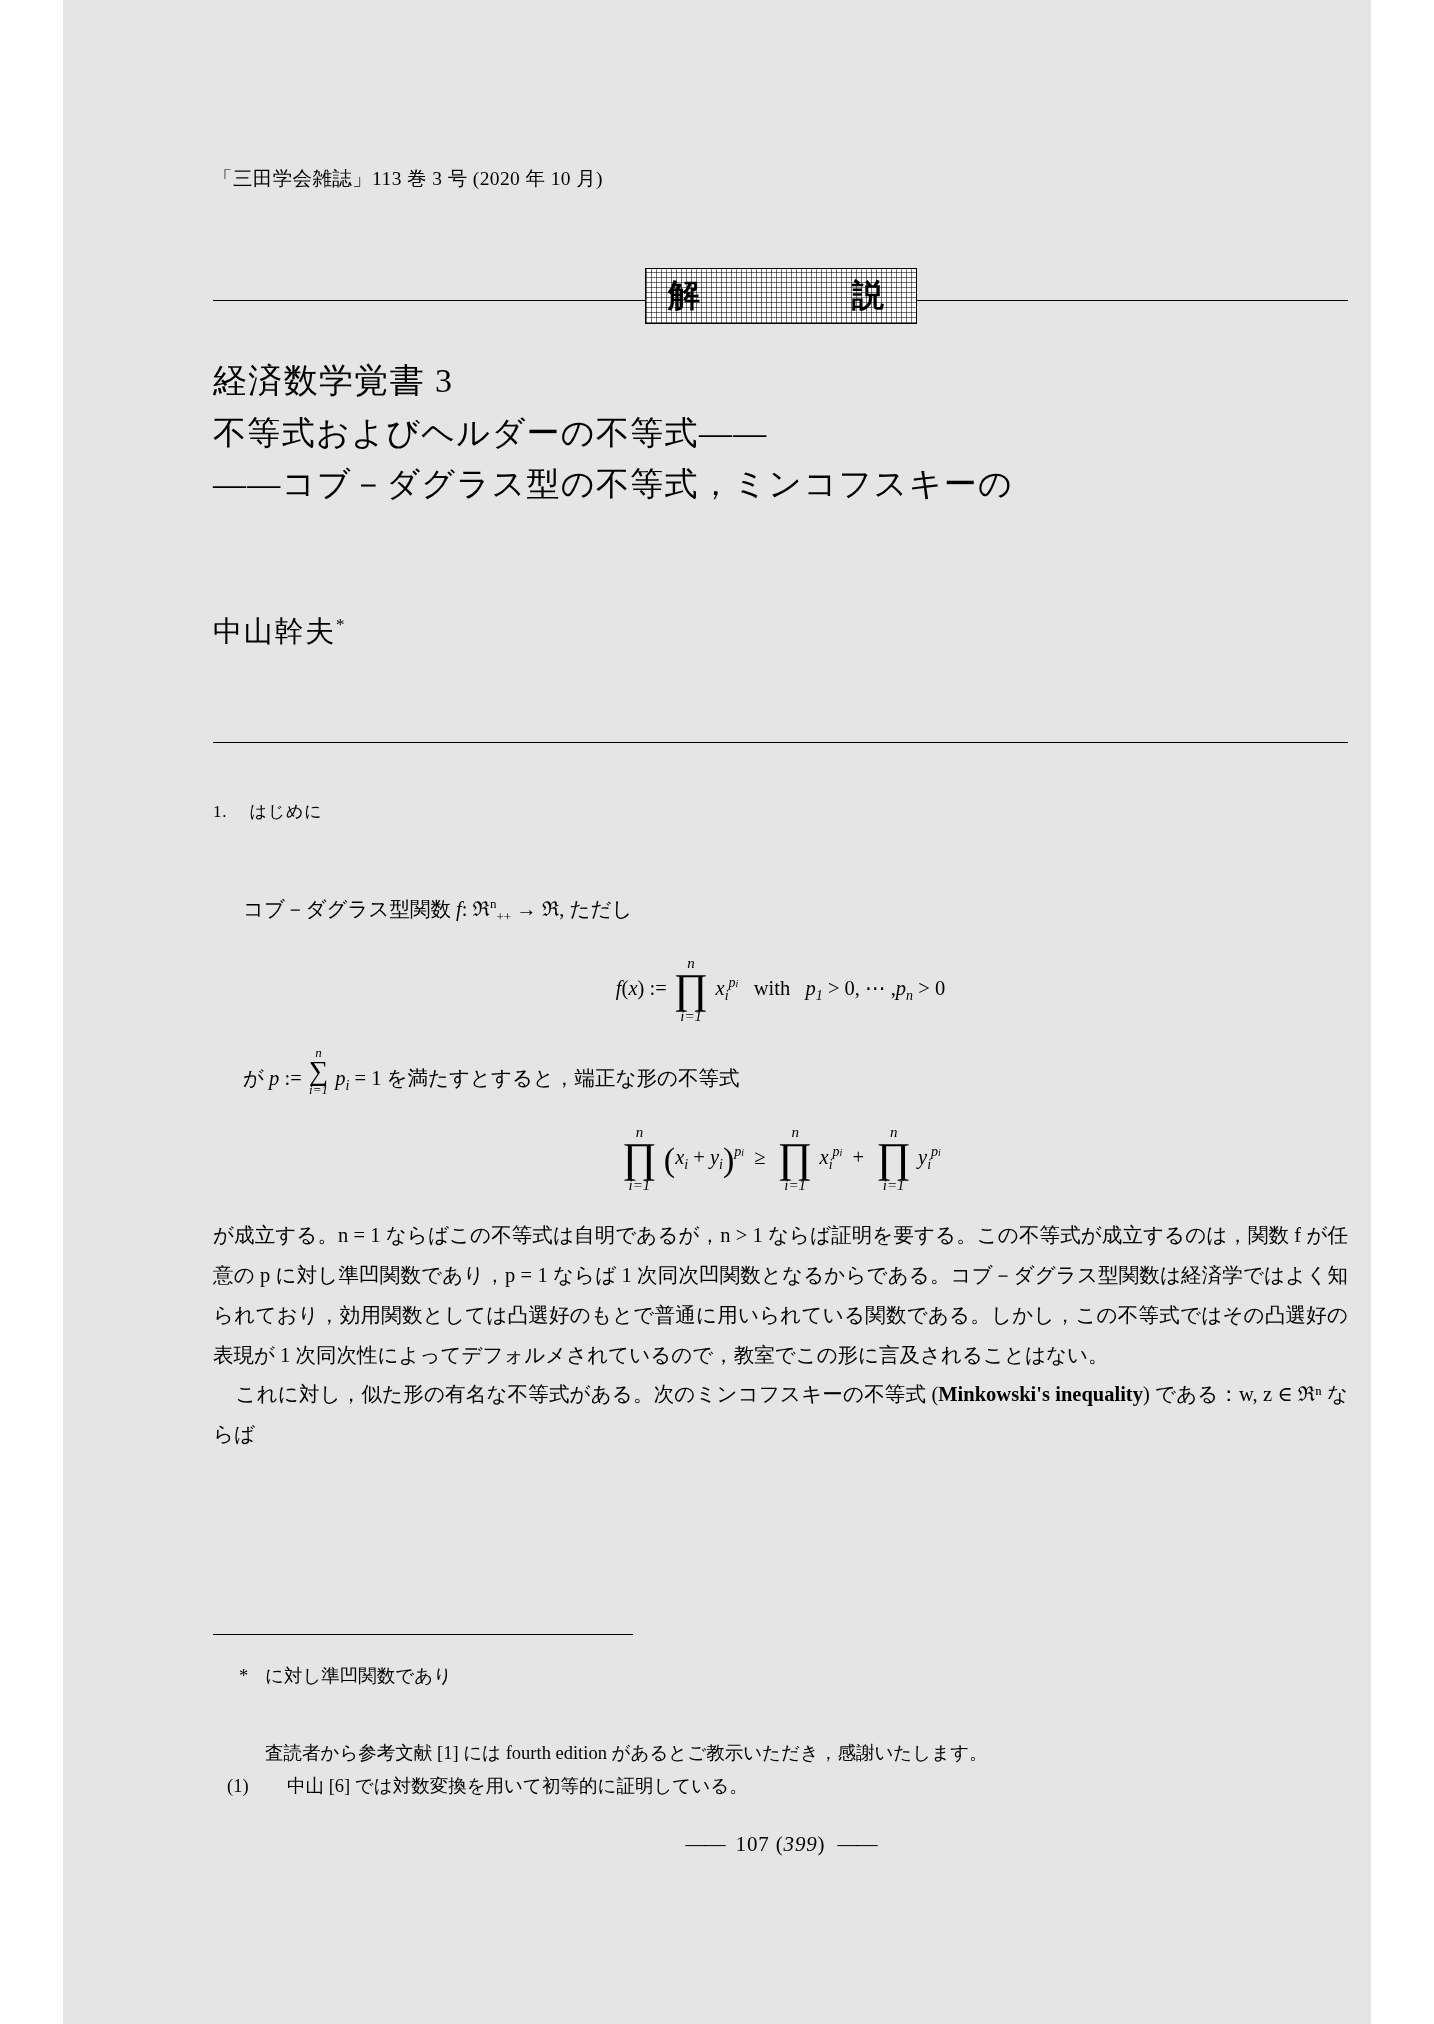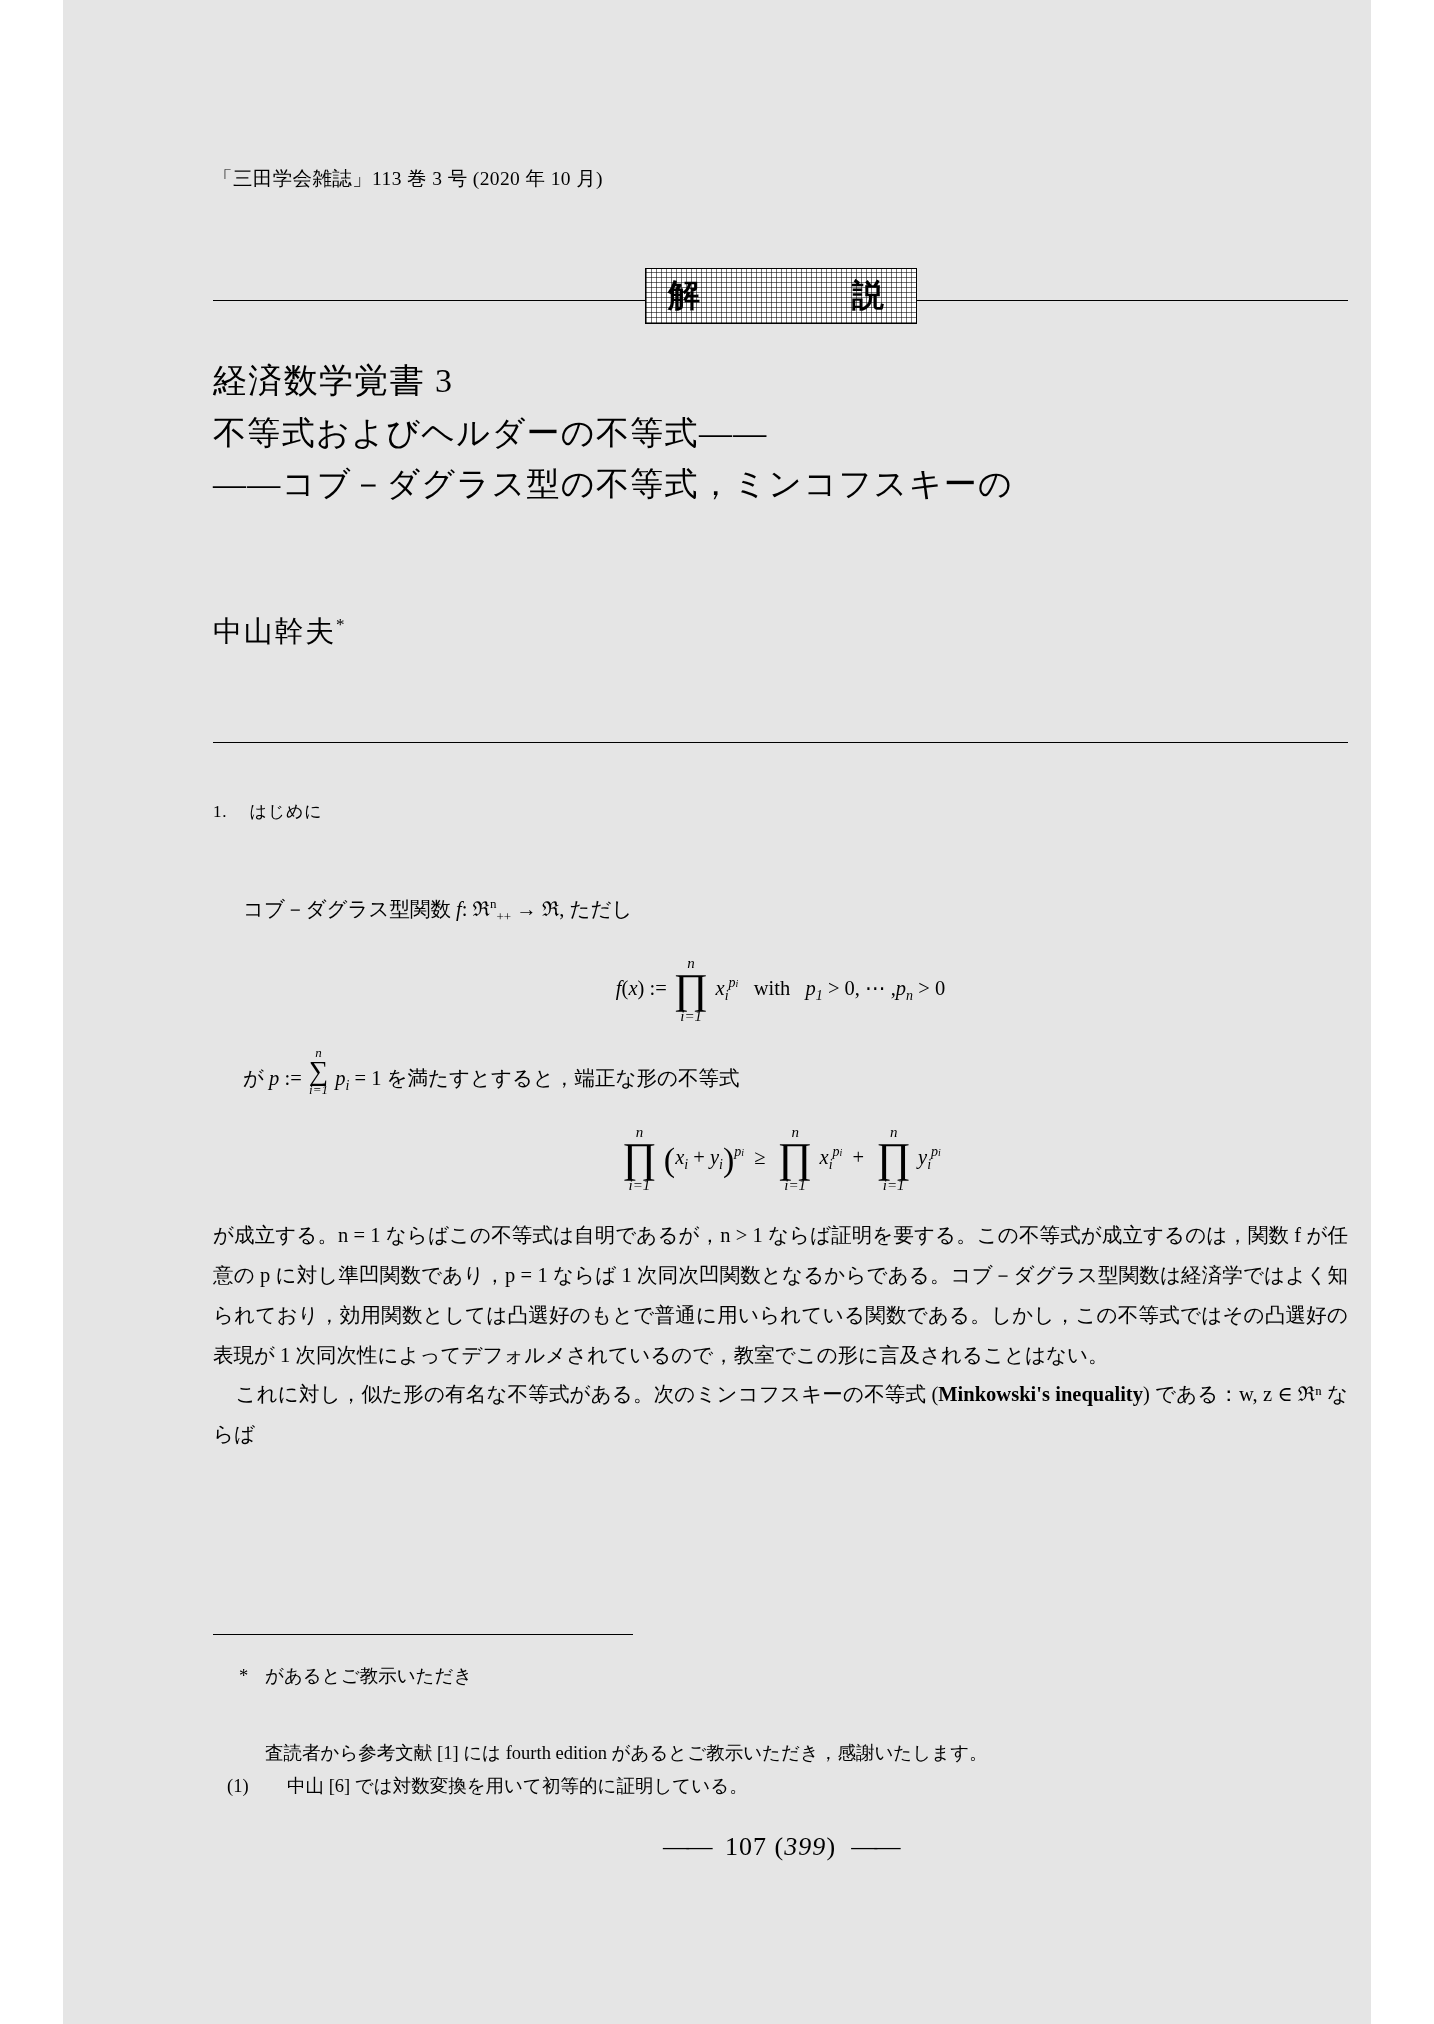--- a/index.html
+++ b/index.html
@@ -190,21 +190,21 @@
   .fn-text { flex: 1; }
   .fn-cont { padding-left: 52px; margin-top: 45px; }
 
   
   .pagenum {
     position: absolute;
     left: 0;
     top: 1832px;
     width: 1135px;
     text-align: center;
-    font-size: 26px;
+    font-size: 21px;
     letter-spacing: 0.04em;
   }
   .pagenum .dash { letter-spacing: -0.1em; }
   .pagenum .ital { font-style: italic; }
 </style>
 </head>
 <body>
 
 <div class="page">
   <div class="content">
@@ -294,21 +294,21 @@
         <span>これに対し，似た形の有名な不等式がある。次のミンコフスキーの不等式 (</span><span class="bold">Minkowski's inequality</span><span>) である：w, z ∈ ℜⁿ ならば</span>
       </p>
 
     </div>
 
     <div class="foot-rule"></div>
 
     <div class="footnotes">
       <div class="fn-row">
         <div class="fn-mark">*</div>
-        <div class="fn-text">があるとご教示いただき</div>
+        <div class="fn-text">に対し準凹関数であり</div>
       </div>
       <div class="fn-cont">査読者から参考文献 [1] には fourth edition があるとご教示いただき，感謝いたします。</div>
       <div class="fn-row">
         <div class="fn-mark" style="padding-left:14px">(1)</div>
         <div class="fn-text" style="padding-left:22px">中山 [6] では対数変換を用いて初等的に証明している。</div>
       </div>
     </div>
 
     <div class="pagenum">
       <span class="dash">——</span>&nbsp;&nbsp;<span>107</span>&nbsp;<span>(</span><span class="ital">399</span><span>)</span>&nbsp;&nbsp;<span class="dash">——</span>

